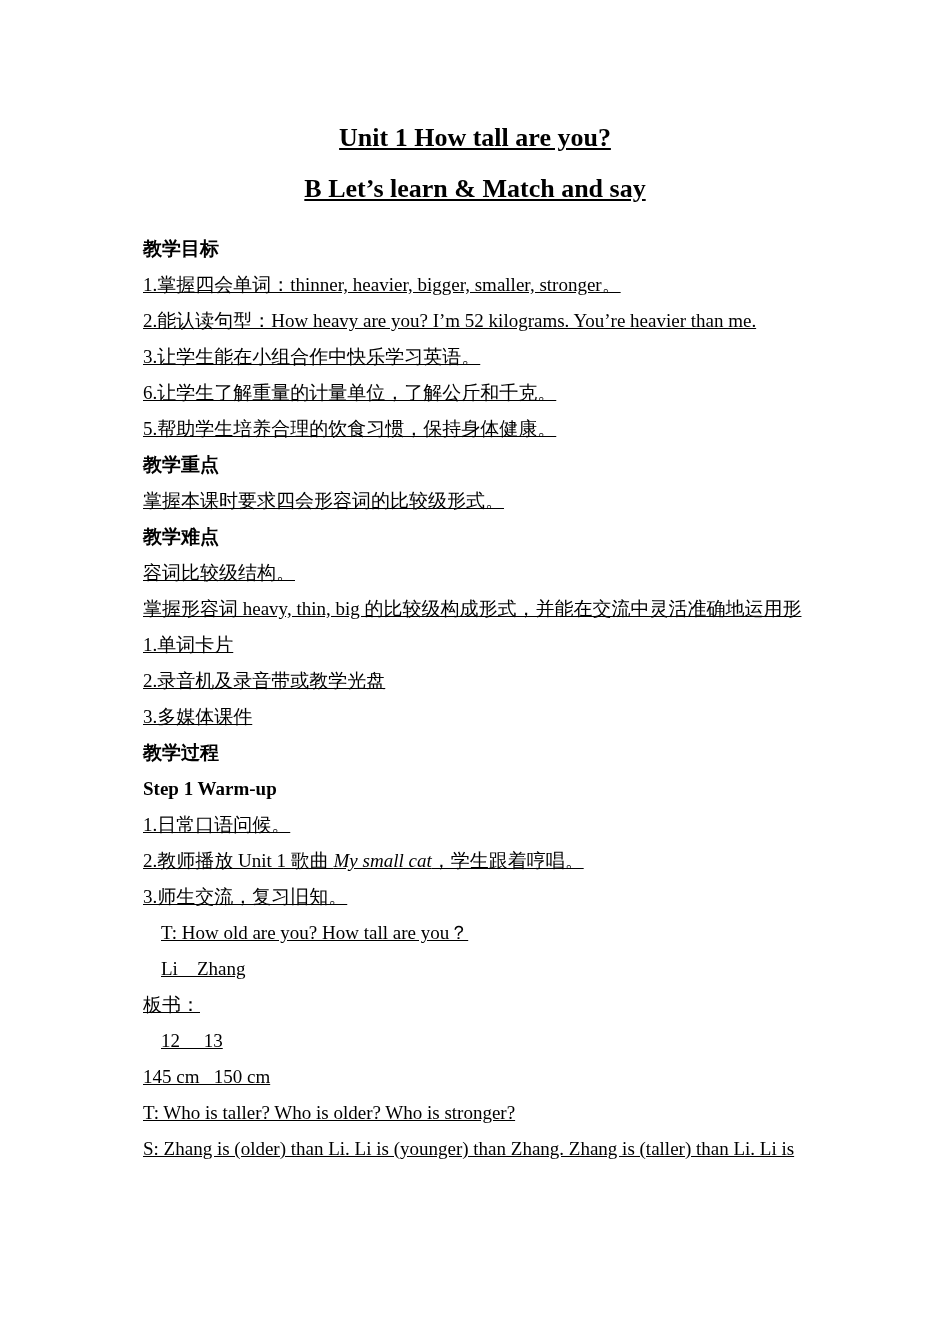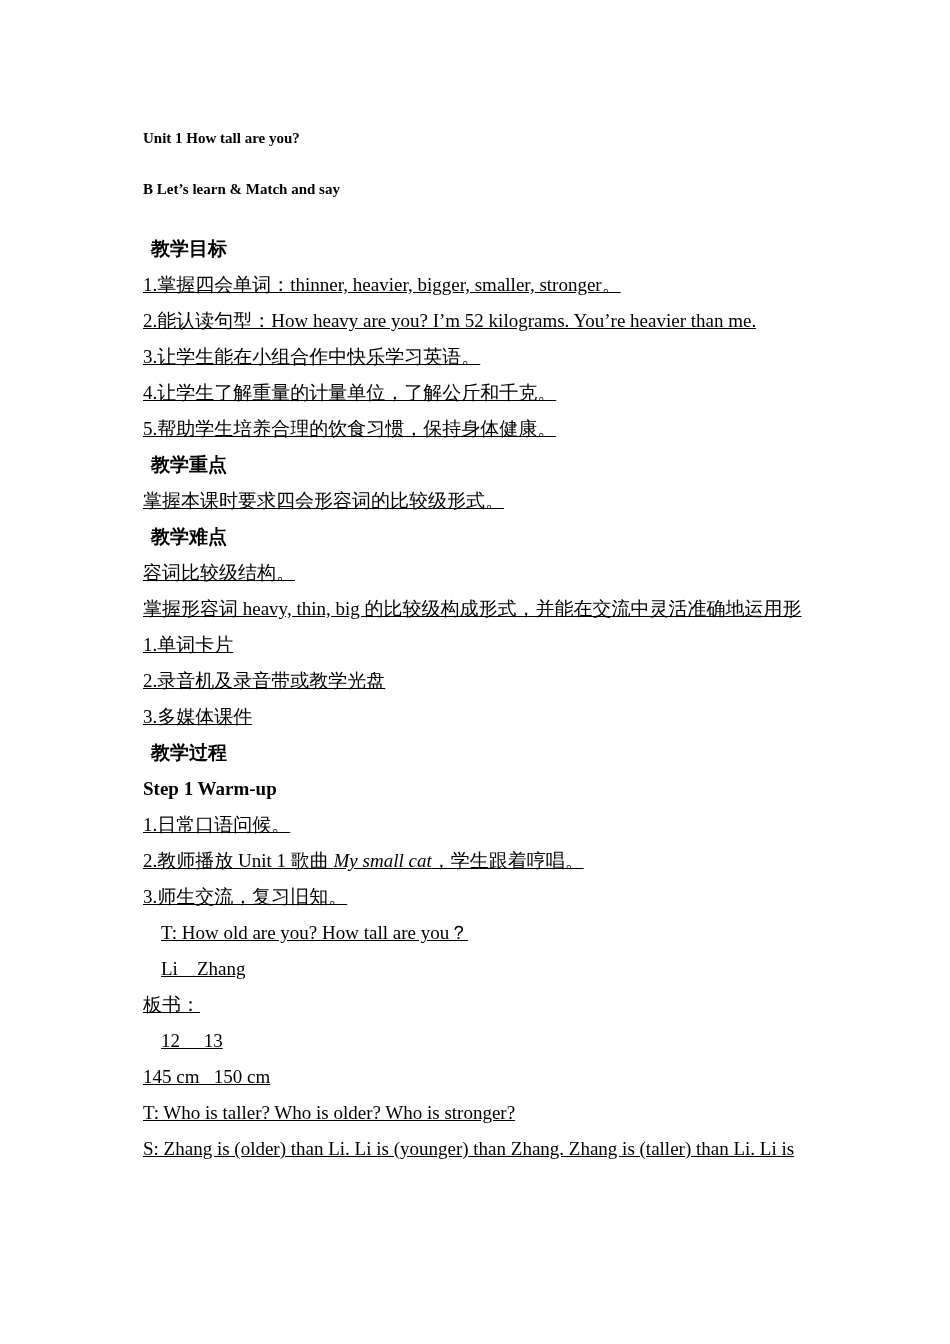--- a/index.html
+++ b/index.html
@@ -14,37 +14,37 @@
     background: #ffffff;
     box-sizing: border-box;
     padding: 120px 143px 0 143px;
     color: #000000;
     font-family: "Liberation Serif", "DejaVu Serif", serif;
     font-size: 19px;
     line-height: 36px;
     overflow: hidden;
   }
   .title, .subtitle {
-    text-align: left;
+    text-align: center;
     font-weight: bold;
-    font-size: 15px;
+    font-size: 26px;
     line-height: 36px;
     white-space: pre;
+    text-decoration: underline;
   }
   .subtitle {
     margin-top: 15px;
     margin-bottom: 24px;
   }
   .heading {
     font-family: "Liberation Sans", "DejaVu Sans", sans-serif;
     font-weight: bold;
     font-size: 19px;
     line-height: 36px;
     white-space: pre;
-    margin-left: 8px;
   }
   .line {
     line-height: 36px;
     white-space: pre;
     text-decoration: underline;
   }
   .step-heading {
     font-weight: bold;
     line-height: 36px;
     white-space: pre;
@@ -61,21 +61,21 @@
 
 <div class="page">
 
   <div class="title">Unit 1 How tall are you?</div>
   <div class="subtitle">B Let’s learn &amp; Match and say</div>
 
   <div class="heading">教学目标</div>
   <div class="line">1.掌握四会单词：thinner, heavier, bigger, smaller, stronger。</div>
   <div class="line">2.能认读句型：How heavy are you? I’m 52 kilograms. You’re heavier than me.</div>
   <div class="line">3.让学生能在小组合作中快乐学习英语。</div>
-  <div class="line">4.让学生了解重量的计量单位，了解公斤和千克。</div>
+  <div class="line">6.让学生了解重量的计量单位，了解公斤和千克。</div>
   <div class="line">5.帮助学生培养合理的饮食习惯，保持身体健康。</div>
 
   <div class="heading">教学重点</div>
   <div class="line">掌握本课时要求四会形容词的比较级形式。</div>
 
   <div class="heading">教学难点</div>
   <div class="line">容词比较级结构。</div>
   <div class="line">掌握形容词 heavy, thin, big 的比较级构成形式，并能在交流中灵活准确地运用形</div>
 
   <div class="line">1.单词卡片</div>

